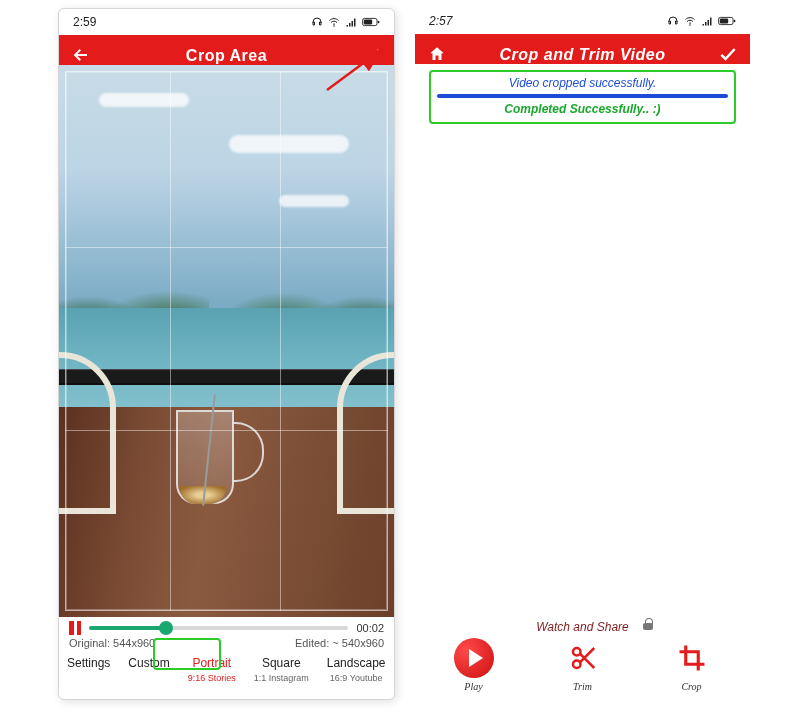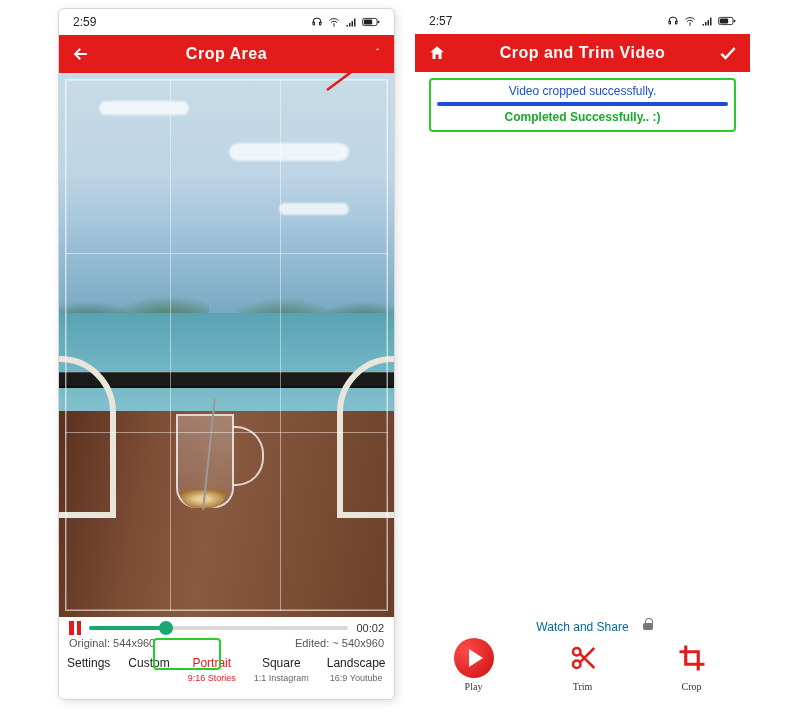--- a/index.html
+++ b/index.html
@@ -26,41 +26,41 @@
     height: 690px;
     background: #ffffff;
     border: 1px solid #d6d6d6;
     border-radius: 6px;
     box-shadow: 2px 2px 8px rgba(0,0,0,.12);
     display: flex;
     flex-direction: column;
     overflow: hidden;
   }
   #phone-left { left: 58px; top: 8px; }
-  #phone-right { left: 415px; top: 8px; border: none; box-shadow: none; }
+  #phone-right { left: 415px; top: 8px; border: none; box-shadow: none; font-style: italic; }
 
   
   .statusbar {
     height: 26px;
     display: flex;
     align-items: center;
     justify-content: space-between;
     padding: 0 14px;
     font-family: Arial, sans-serif;
     font-size: 12px;
     color: #222;
   }
   .statusbar .icons { display: flex; gap: 5px; align-items: center; }
 
   
   .appbar {
     background: var(--red);
-    height: 38px;
+    height: 30px;
     display: flex;
-    align-items: center;
+    align-items: flex-end;
     justify-content: space-between;
     color: #fff;
     padding: 0 12px;
   }
   .appbar .title {
     font-size: 16px;
     font-weight: 600;
     letter-spacing: .5px;
   }
   .appbar .icon-btn { width: 20px; height: 20px; display:flex; align-items:center; justify-content:center; }
@@ -209,21 +209,21 @@
   .progress-line {
     height: 4px; background: var(--blue-line);
     margin: 4px 2px; border-radius: 2px;
   }
   .success-panel .line2 { font-size: 12px; color: #1aa82c; font-weight:600; }
 
   .blankfill { flex: 1; }
 
   
   .share-label {
-    text-align:center; font-size:12px; color:#0369a1; margin: 6px 0 2px 0;
+    text-align:center; font-size:12px; color:#7f1d1d; margin: 6px 0 2px 0;
     position: relative;
   }
   .lock-icon {
     width:10px; height:12px; margin-left:6px; display:inline-block; position:relative;
   }
   .lock-icon:before {
     content:""; position:absolute; left:2px; top:0; width:6px; height:5px;
     border:1.5px solid #777; border-bottom:none; border-radius:6px 6px 0 0;
   }
   .lock-icon:after {

